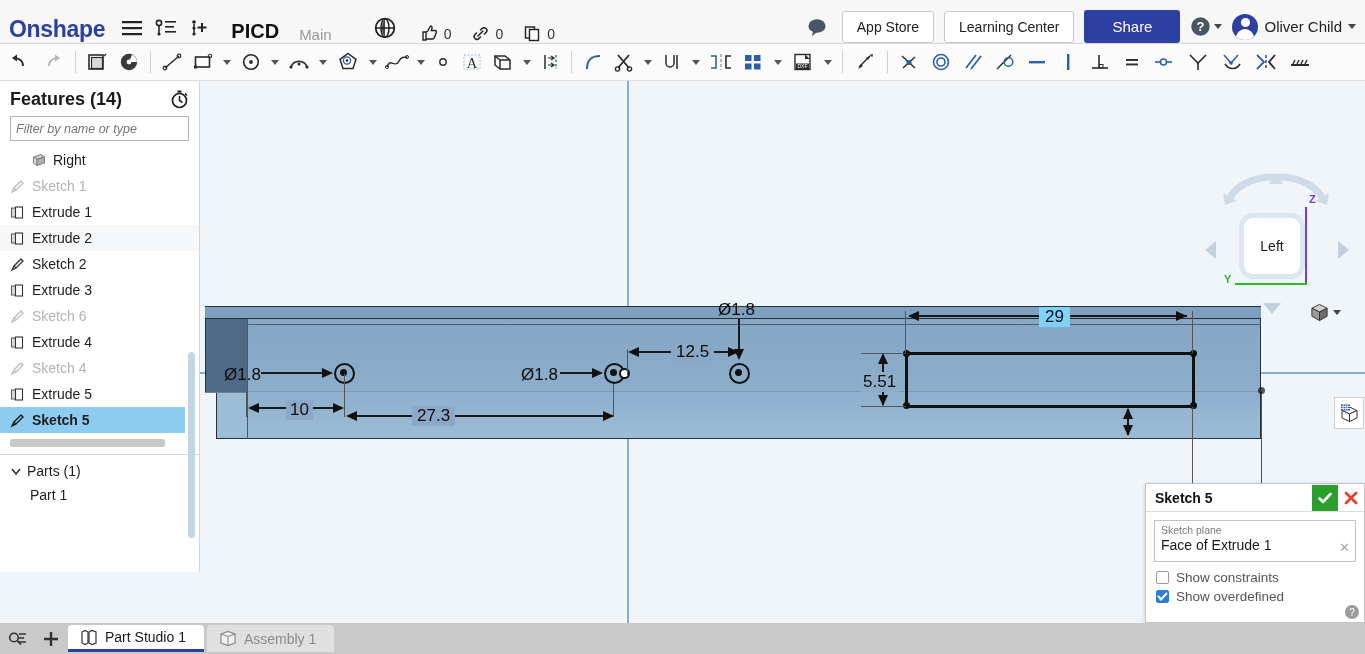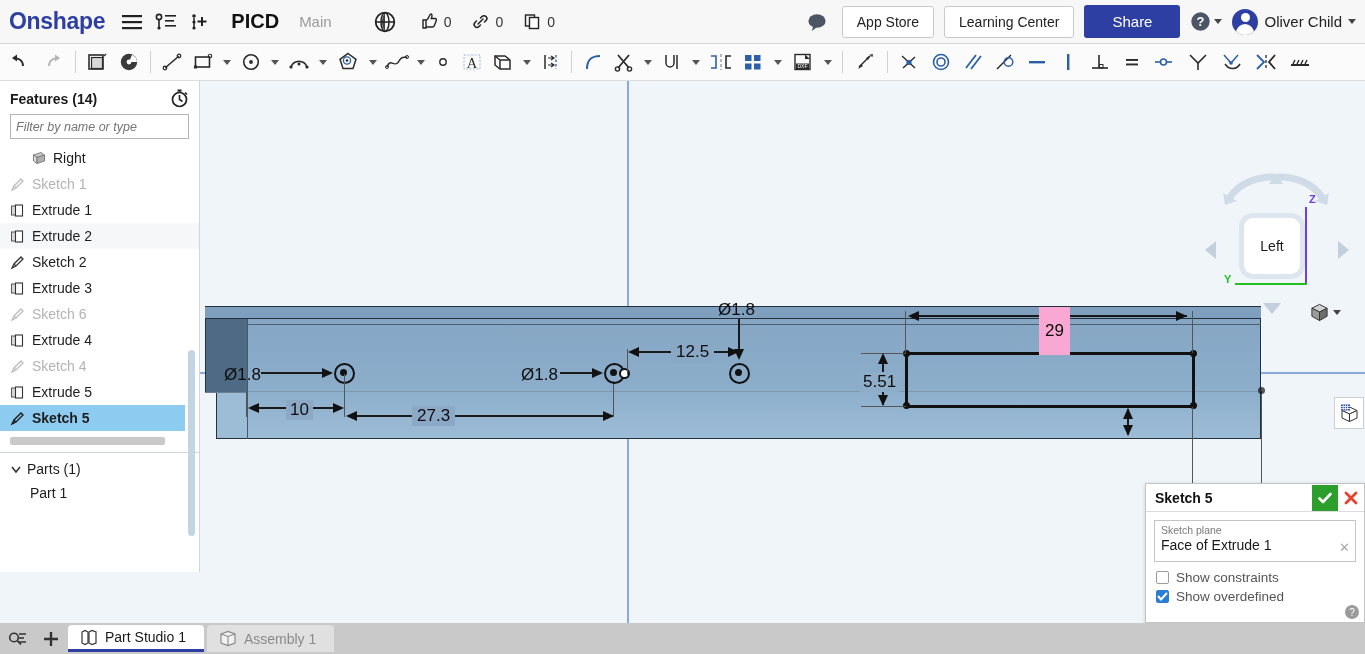--- a/index.html
+++ b/index.html
@@ -9,21 +9,21 @@
     background: #f1f5f9;
     overflow: hidden;
   }
 
   
   #header {
     position: absolute; top: 0; left: 0;
     width: 1365px; height: 44px;
     background: #f7f7f7;
     border-bottom: 1px solid #d6d6d6;
-    display: flex; align-items: center;
+    display: flex; align-items: flex-end;
   }
   .logo {
     font-size: 23px; font-weight: bold; color: #2e3fa3;
     margin-left: 9px; letter-spacing: -0.3px;
   }
   .hdr-icon {
     display: flex; align-items: center; justify-content: center;
     width: 30px; height: 30px; margin-left: 4px; cursor: pointer;
   }
   .doc-title {
@@ -162,21 +162,21 @@
   #tree {
     position: absolute; top: 81px; left: 0;
     width: 200px; height: 491px;
     background: #fff; border-right: 1px solid #cfd6dd;
     display: flex; flex-direction: column;
   }
   .tree-hdr {
     display: flex; align-items: center; justify-content: space-between;
     padding: 8px 10px 6px 10px;
   }
-  .tree-hdr-title { font-size: 14px; font-weight: bold; color: #1a1a1a; }
+  .tree-hdr-title { font-size: 18px; font-weight: bold; color: #1a1a1a; }
   .filter-input {
     margin: 0 10px; height: 25px;
     border: 1px solid #b5b5b5; background: #fff;
     font-size: 12.5px; font-style: italic; color: #9a9a9a;
     padding: 0 5px; font-family: "Liberation Sans", sans-serif;
   }
   .feat-list { margin-top: 6px; position: relative; flex: none; }
   .feat-row {
     display: flex; align-items: center; gap: 7px;
     height: 26px; padding-left: 10px; font-size: 14px; color: #1d1d1d;
@@ -683,21 +683,21 @@
   <div class="holeC" style="left:729px; top:282px;"></div>
   <div class="lead" style="left:738px; top:238px; width:1.6px; height:38px;"></div>
   <div class="arrowD" style="left:734px; top:268px;"></div>
   <div class="dim-txt" style="left:718px; top:219px;">Ø1.8</div>
 
   <div class="ext" style="left:905px; top:230px; width:1px; height:42px;"></div>
   <div class="ext" style="left:1192px; top:230px; width:1px; height:42px;"></div>
   <div class="lead" style="left:910px; top:234px; width:277px; height:1.6px;"></div>
   <div class="arrowL" style="left:908px; top:230px;"></div>
   <div class="arrowR" style="left:1176px; top:230px;"></div>
-  <div class="dim-txt" style="left:1039px; top:226px; background:#f9a8d4; padding:14px 6px;">29</div>
+  <div class="dim-txt" style="left:1039px; top:226px; background:#7dd3fc; padding:0 6px;">29</div>
 
   <div class="ext" style="left:861px; top:272px; width:45px; height:1px;"></div>
   <div class="ext" style="left:861px; top:325px; width:45px; height:1px;"></div>
   <div class="lead" style="left:882px; top:274px; width:1.6px; height:50px;"></div>
   <div class="arrowU" style="left:878px; top:272px;"></div>
   <div class="arrowD" style="left:878px; top:314px;"></div>
   <div class="dim-txt" style="left:860px; top:291px; background:#8eadc9; padding:0 3px;">5.51</div>
 
   <div class="lead" style="left:1127px; top:328px; width:1.6px; height:26px;"></div>
   <div class="arrowU" style="left:1123px; top:327px;"></div>

